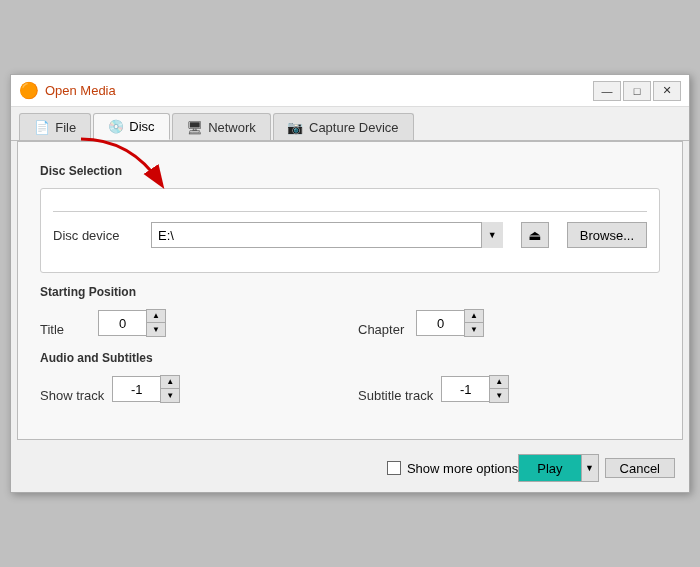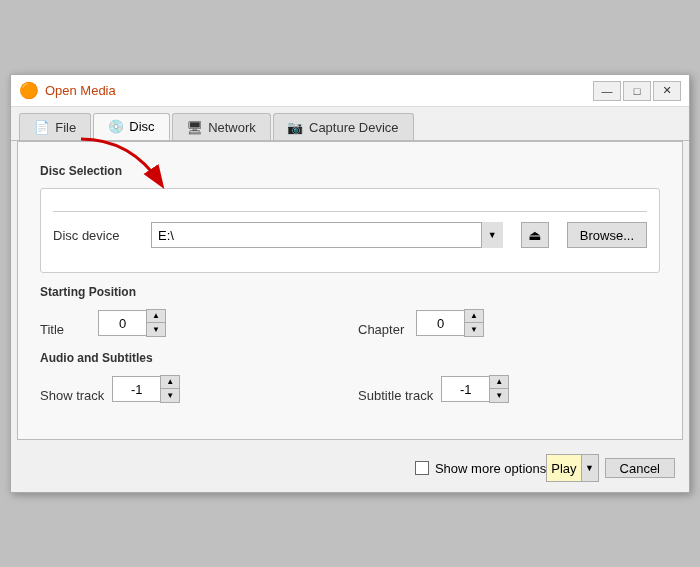--- a/index.html
+++ b/index.html
@@ -286,22 +286,22 @@
       display: flex;
       align-items: center;
       gap: 6px;
     }
     .play-btn-wrap {
       display: flex;
       align-items: stretch;
     }
     .play-btn {
       height: 28px;
-      padding: 0 4px;
-      background: #fef9c3;
+      padding: 0 18px;
+      background: #14b8a6;
       border: 1px solid #aaa;
       border-right: none;
       cursor: pointer;
       font-size: 13px;
     }
     .play-dropdown {
       width: 18px;
       background: #e0e0e0;
       border: 1px solid #aaa;
       cursor: pointer;

